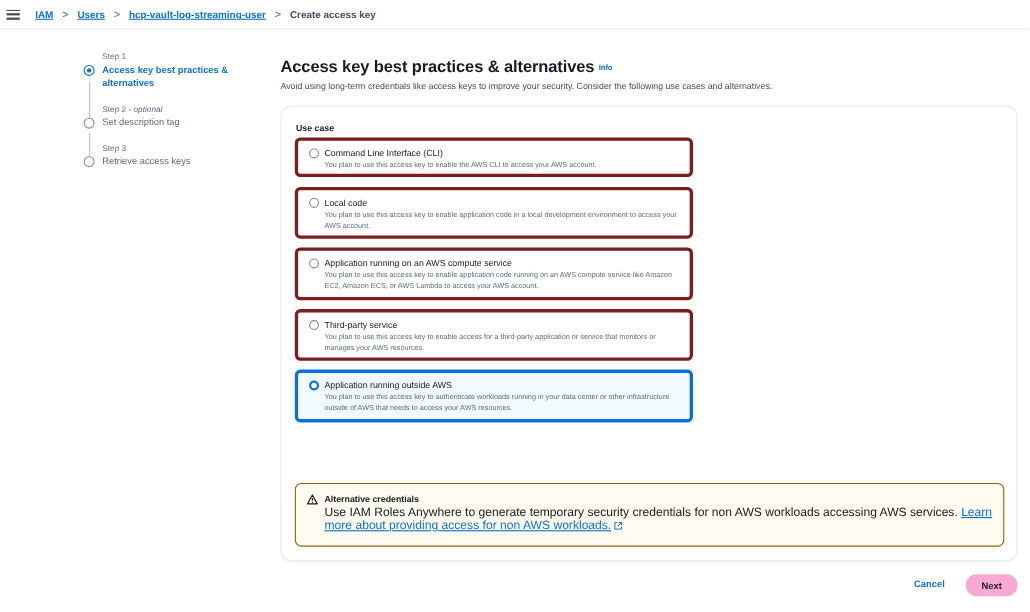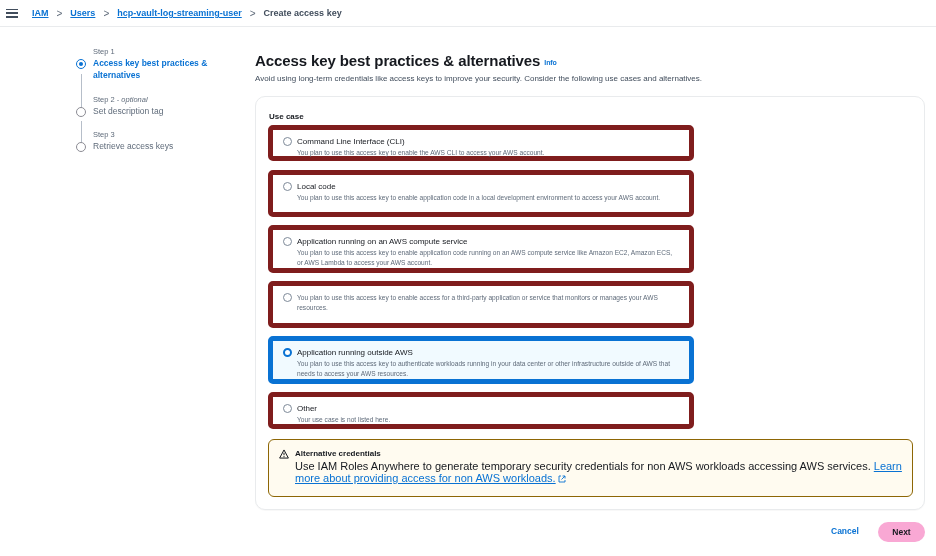--- a/index.html
+++ b/index.html
@@ -27,21 +27,21 @@
     .step-line { position: absolute; left: 5px; width: 1px; background: #b6bec9; }
 
     
     .page-title { position: absolute; left: 255px; top: 52px; font-size: 15px; font-weight: bold; color: #16191f; letter-spacing: -0.1px; }
     .info-link { font-size: 7px; color: #0972d3; font-weight: bold; margin-left: 4px; cursor: pointer; vertical-align: 1px; }
     .page-desc { position: absolute; left: 255px; top: 74px; font-size: 8px; color: #414d5c; }
 
     .container { position: absolute; left: 255px; top: 96px; width: 670px; height: 414px; border: 1px solid #e9ebed; border-radius: 10px; background: #fff; box-shadow: 0 1px 1px rgba(0,0,0,0.03); }
     .usecase-label { position: absolute; left: 13px; top: 15px; font-size: 8px; font-weight: bold; color: #16191f; }
 
-    .option { position: absolute; left: 12px; width: 426px; border: 5px solid #7f1d1d; border-radius: 5px; background: #fff; padding: 6px 10px 6px 24px; cursor: pointer; }
+    .option { position: absolute; left: 12px; width: 362px; border: 3px solid #7f1d1d; border-radius: 5px; background: #fff; padding: 6px 10px 6px 24px; cursor: pointer; }
     .option.selected { border-color: #0972d3; background: #f1faff; }
     .radio { position: absolute; left: 10px; top: 7px; width: 9px; height: 9px; border-radius: 50%; border: 1px solid #7d8998; background: #fff; }
     .option.selected .radio { border: 2.5px solid #0972d3; }
     .option.selected .radio::after { content: ""; position: absolute; left: 0.5px; top: 0.5px; width: 3px; height: 3px; border-radius: 50%; background: #fff; }
     .opt-title { font-size: 8px; color: #16191f; line-height: 11px; }
     .opt-desc { font-size: 6.6px; color: #5f6b7a; line-height: 10px; margin-top: 1px; }
 
     .alert { position: absolute; left: 12px; top: 342px; width: 645px; height: 58px; border: 1.5px solid #8d6605; border-radius: 6px; background: #fffbf0; padding: 8px 10px 6px 26px; }
     .warn-icon { position: absolute; left: 10px; top: 9px; width: 10px; height: 10px; }
     .alert-title { font-size: 8px; font-weight: bold; color: #16191f; line-height: 11px; }
@@ -114,34 +114,30 @@
   </div>
 
   <div class="option" style="top:128px;height:48px;">
     <span class="radio"></span>
     <div class="opt-title">Application running on an AWS compute service</div>
     <div class="opt-desc">You plan to use this access key to enable application code running on an AWS compute service like Amazon EC2, Amazon ECS, or AWS Lambda to access your AWS account.</div>
   </div>
 
   <div class="option" style="top:184px;height:47px;">
     <span class="radio"></span>
+    <div class="opt-title">Third-party service</div>
     <div class="opt-desc">You plan to use this access key to enable access for a third-party application or service that monitors or manages your AWS resources.</div>
   </div>
 
   <div class="option selected" style="top:239px;height:48px;">
     <span class="radio"></span>
     <div class="opt-title">Application running outside AWS</div>
     <div class="opt-desc">You plan to use this access key to authenticate workloads running in your data center or other infrastructure outside of AWS that needs to access your AWS resources.</div>
   </div>
 
-  <div class="option" style="top:295px;height:37px;">
-    <span class="radio"></span>
-    <div class="opt-title">Other</div>
-    <div class="opt-desc">Your use case is not listed here.</div>
-  </div>
 
   <div class="alert">
     <svg class="warn-icon" viewBox="0 0 16 16">
       <path d="M8 1.5 L15 14.5 H1 Z" fill="none" stroke="#16191f" stroke-width="1.6" stroke-linejoin="round"></path>
       <line x1="8" y1="6" x2="8" y2="10" stroke="#16191f" stroke-width="1.6"></line>
       <circle cx="8" cy="12.2" r="0.9" fill="#16191f"></circle>
     </svg>
     <div class="alert-title">Alternative credentials</div>
     <div class="alert-body"><span>Use IAM Roles Anywhere to generate temporary security credentials for non AWS workloads accessing AWS services. </span><span class="alert-link">Learn more about providing access for non AWS workloads.</span><svg class="ext-icon" viewBox="0 0 16 16">
           <path d="M6 2 H2 V14 H14 V10" fill="none" stroke="#0972d3" stroke-width="1.8"></path>

